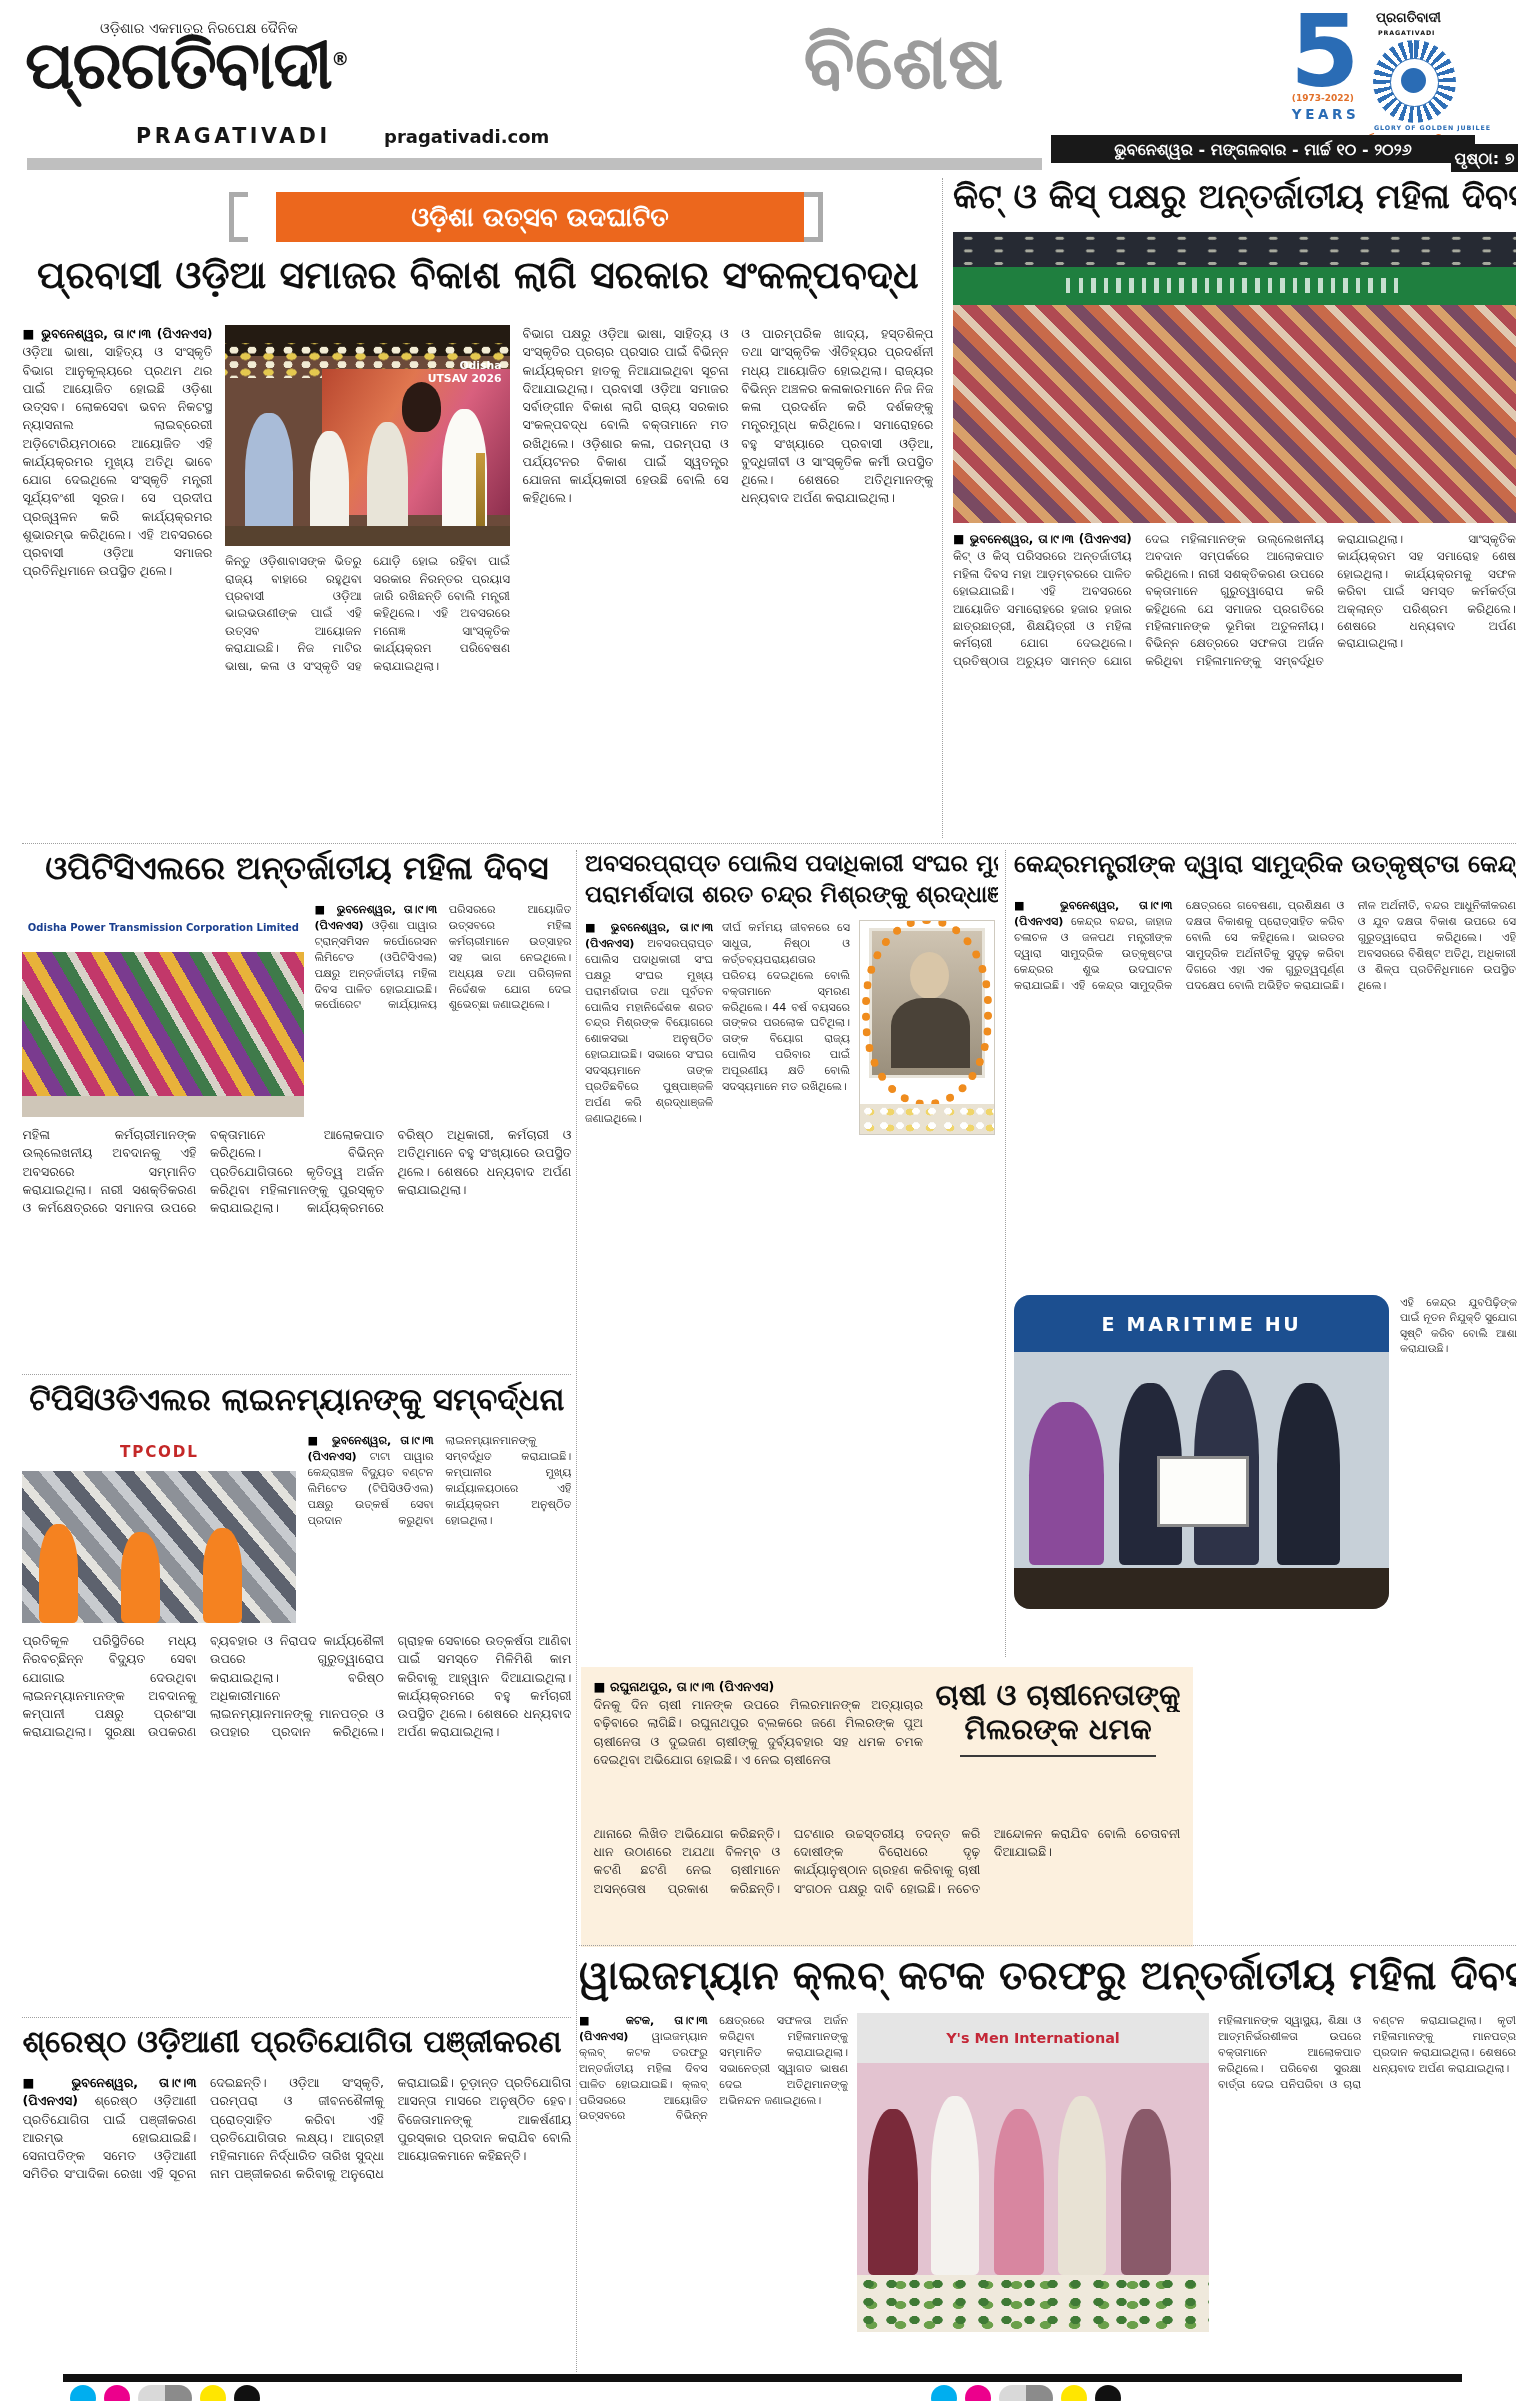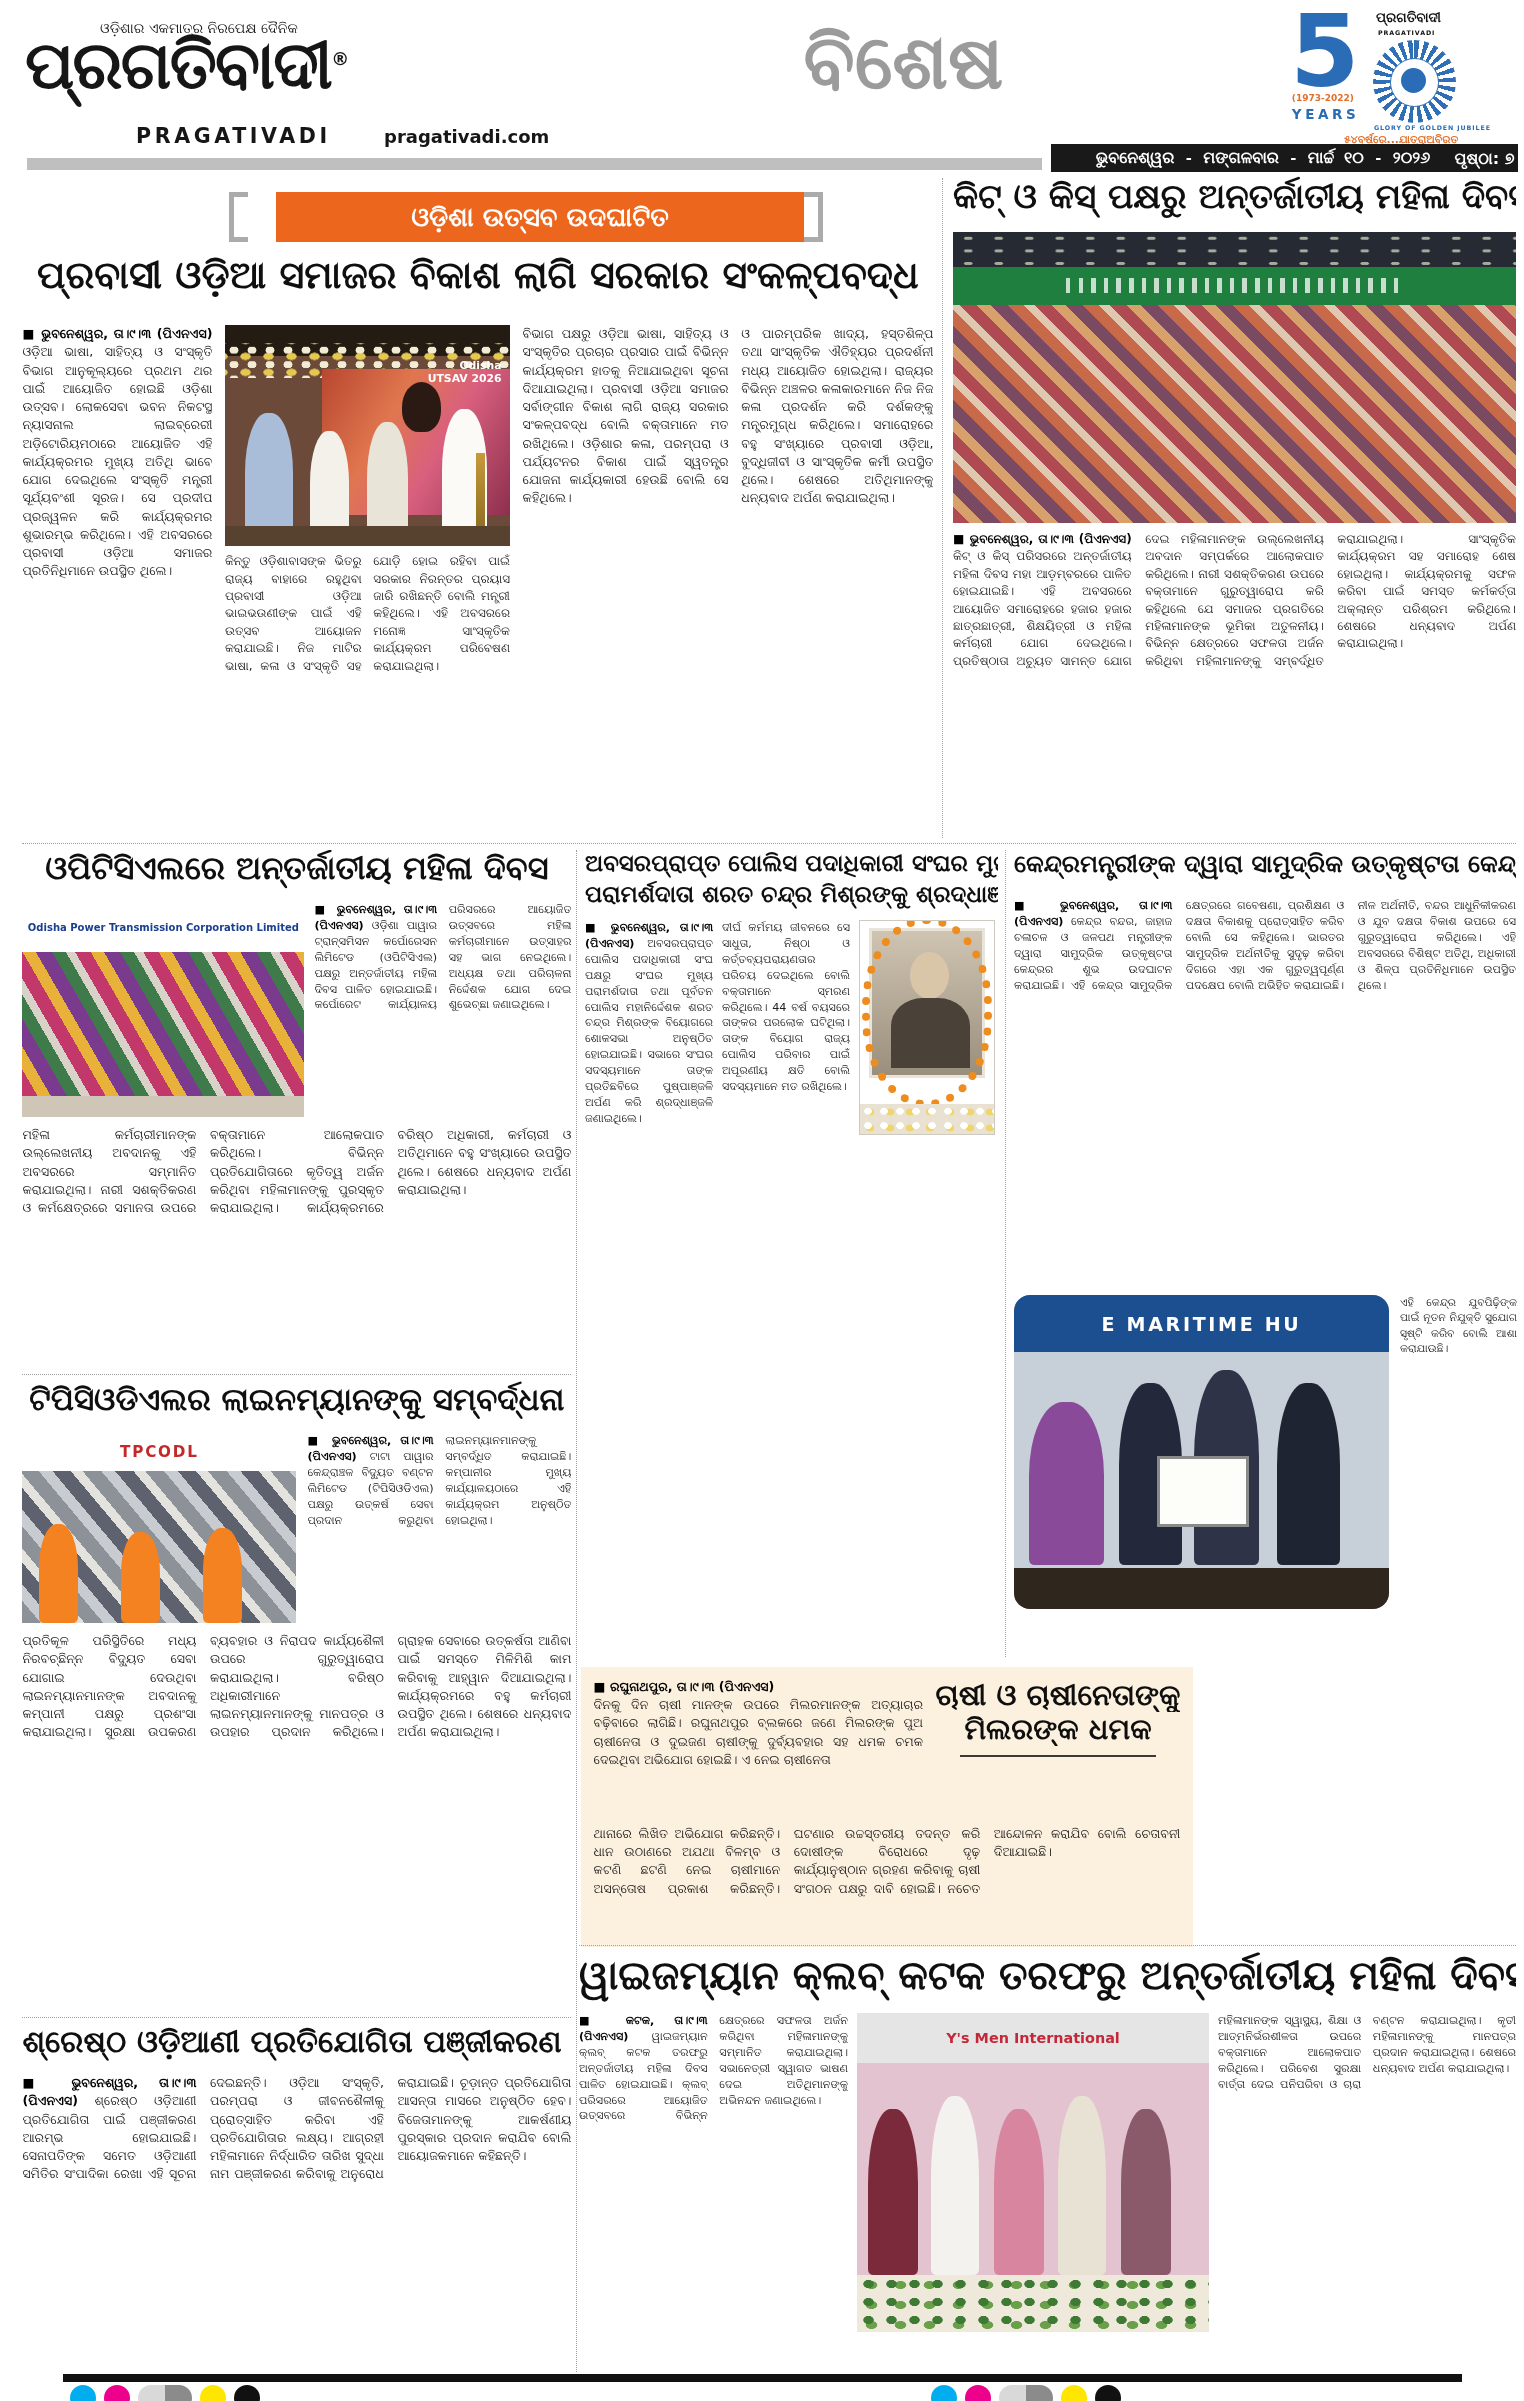--- a/index.html
+++ b/index.html
@@ -47,21 +47,21 @@
     <span class="abs" style="left:83px;top:38px;width:83px;height:83px;border-radius:50%;background:repeating-conic-gradient(#2f6fb6 0 7deg,#ffffff 7deg 14deg);"></span>
     <span class="abs" style="left:100px;top:56px;width:47px;height:47px;border-radius:50%;background:#fff;border:1.8px solid #2a6cb5;"></span>
     <span class="abs" style="left:111px;top:66px;width:25px;height:25px;border-radius:50%;background:#2a6cb5;"></span>
     <span class="abs" style="left:1.8px;top:91px;font-size:9px;font-weight:bold;color:#e2702a;">(1973-2022)</span>
     <span class="abs" style="left:1.8px;top:104px;font-size:13.5px;font-weight:bold;color:#2a6cb5;letter-spacing:3.6px;">YEARS</span>
     <span class="abs" style="left:84px;top:122px;font-size:6.3px;font-weight:bold;color:#2a6cb5;letter-spacing:0.9px;">GLORY OF GOLDEN JUBILEE</span>
     <span class="abs" style="left:54px;top:131px;font-size:10.8px;font-weight:bold;color:#e2702a;white-space:nowrap;">୫୪ବର୍ଷରେ...ଯାତ୍ରାଅବିରତ</span>
   </div>
 
   <div class="abs" style="left:27px;top:158px;width:1015px;height:11.7px;background:#bfbfbf;"></div>
-  <div class="abs strip" style="left:1051px;top:144px;width:424px;height:28px;font-family:Liberation Mono, monospace;">ଭୁବନେଶ୍ୱର - ମଙ୍ଗଳବାର - ମାର୍ଚ୍ଚ ୧୦ - ୨୦୨୬</div>
+  <div class="abs strip" style="left:1051px;top:135px;width:424px;height:28px;">ଭୁବନେଶ୍ୱର - ମଙ୍ଗଳବାର - ମାର୍ଚ୍ଚ ୧୦ - ୨୦୨୬</div>
   <div class="abs strip" style="left:1451px;top:144px;width:67px;height:28px;">ପୃଷ୍ଠା: ୭</div>
 
   <div class="abs kickerwrap" style="left:229px;top:192px;width:594px;height:50px;">
     <div class="bracket" style="border-right:none;"></div>
     <div class="kicker">ଓଡ଼ିଶା ଉତ୍ସବ ଉଦଘାଟିତ</div>
     <div class="bracket" style="border-left:none;"></div>
   </div>
   <div class="abs hl" style="left:22.4px;top:253px;width:911px;height:56px;font-size:38px;">ପ୍ରବାସୀ ଓଡ଼ିଆ ସମାଜର ବିକାଶ ଲାଗି ସରକାର ସଂକଳ୍ପବଦ୍ଧ</div>
 
   <div class="abs" style="left:22.4px;top:325px;width:911px;height:511px;display:grid;grid-template-columns:190px 285px 206px 1fr;grid-template-rows:221px 1fr;gap:7.2px 12.6px;grid-template-areas:'a p c d' 'a b c d';">

